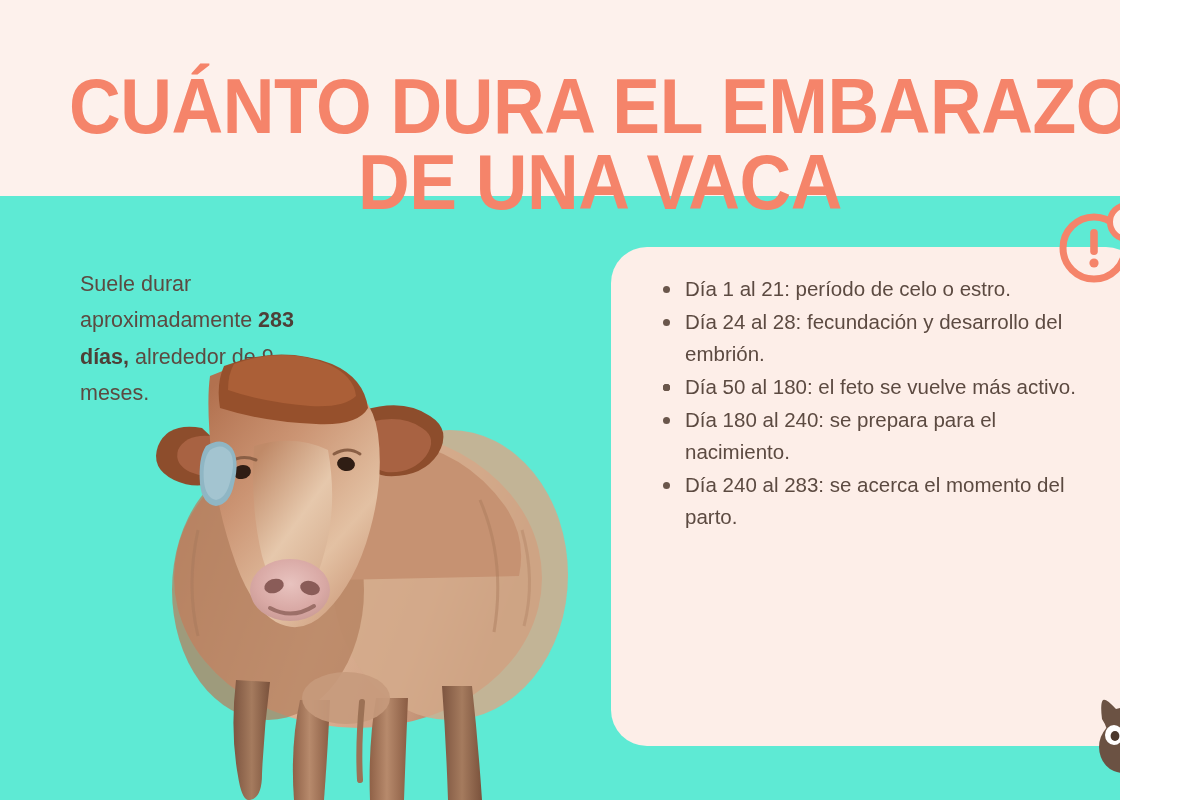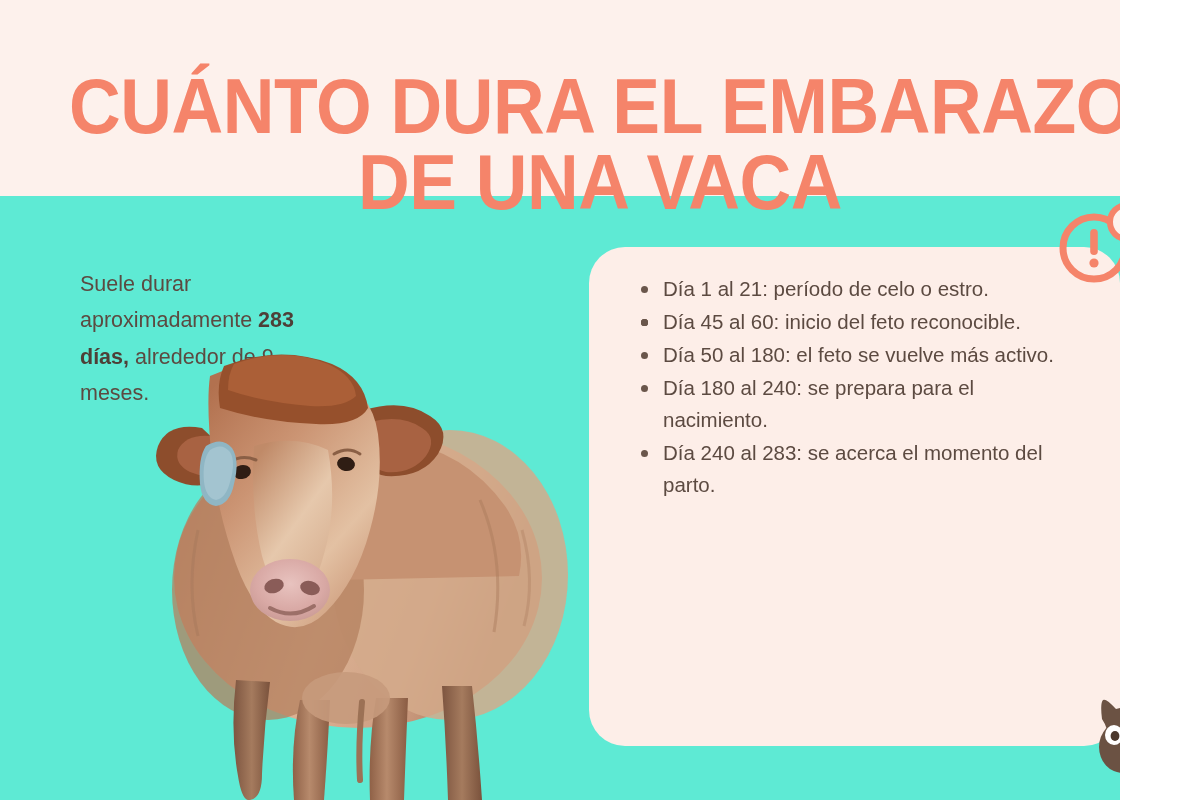--- a/index.html
+++ b/index.html
@@ -74,21 +74,21 @@
     top: 350px;
     width: 430px;
     height: 450px;
     overflow: hidden;
   }
   .cow-svg { display: block; }
 
   
   .info-panel {
     position: absolute;
-    left: 589px;
+    left: 611px;
     top: 247px;
     width: 531px;
     height: 499px;
     background: #fdeee8;
     border-radius: 36px;
   }
   .steps-list {
     position: absolute;
     left: 52px;
     top: 26px;
@@ -230,27 +230,27 @@
   </div>
 
   <div class="info-panel">
     <ul class="steps-list">
       <li>
         <span class="dot"></span>
         <span>Día 1 al 21: período de celo o estro.</span>
       </li>
       <li>
         <span class="dot"></span>
-      </li>
-      <li>
-        <span class="dot"></span>
-      </li>
-      <li>
-        <span class="dot"></span>
-        <span>Día 45 al 60: inicio del feto reconocible.</span>
+        <span>Día 24 al 28: fecundación y desarrollo del embrión.</span>
+      </li>
+      <li>
+        <span class="dot"></span>
+      </li>
+      <li>
+        <span class="dot"></span>
       </li>
       <li>
         <span class="dot"></span>
         <span>Día 50 al 180: el feto se vuelve más activo.</span>
       </li>
       <li>
         <span class="dot"></span>
         <span>Día 180 al 240: se prepara para el nacimiento.</span>
       </li>
       <li>

